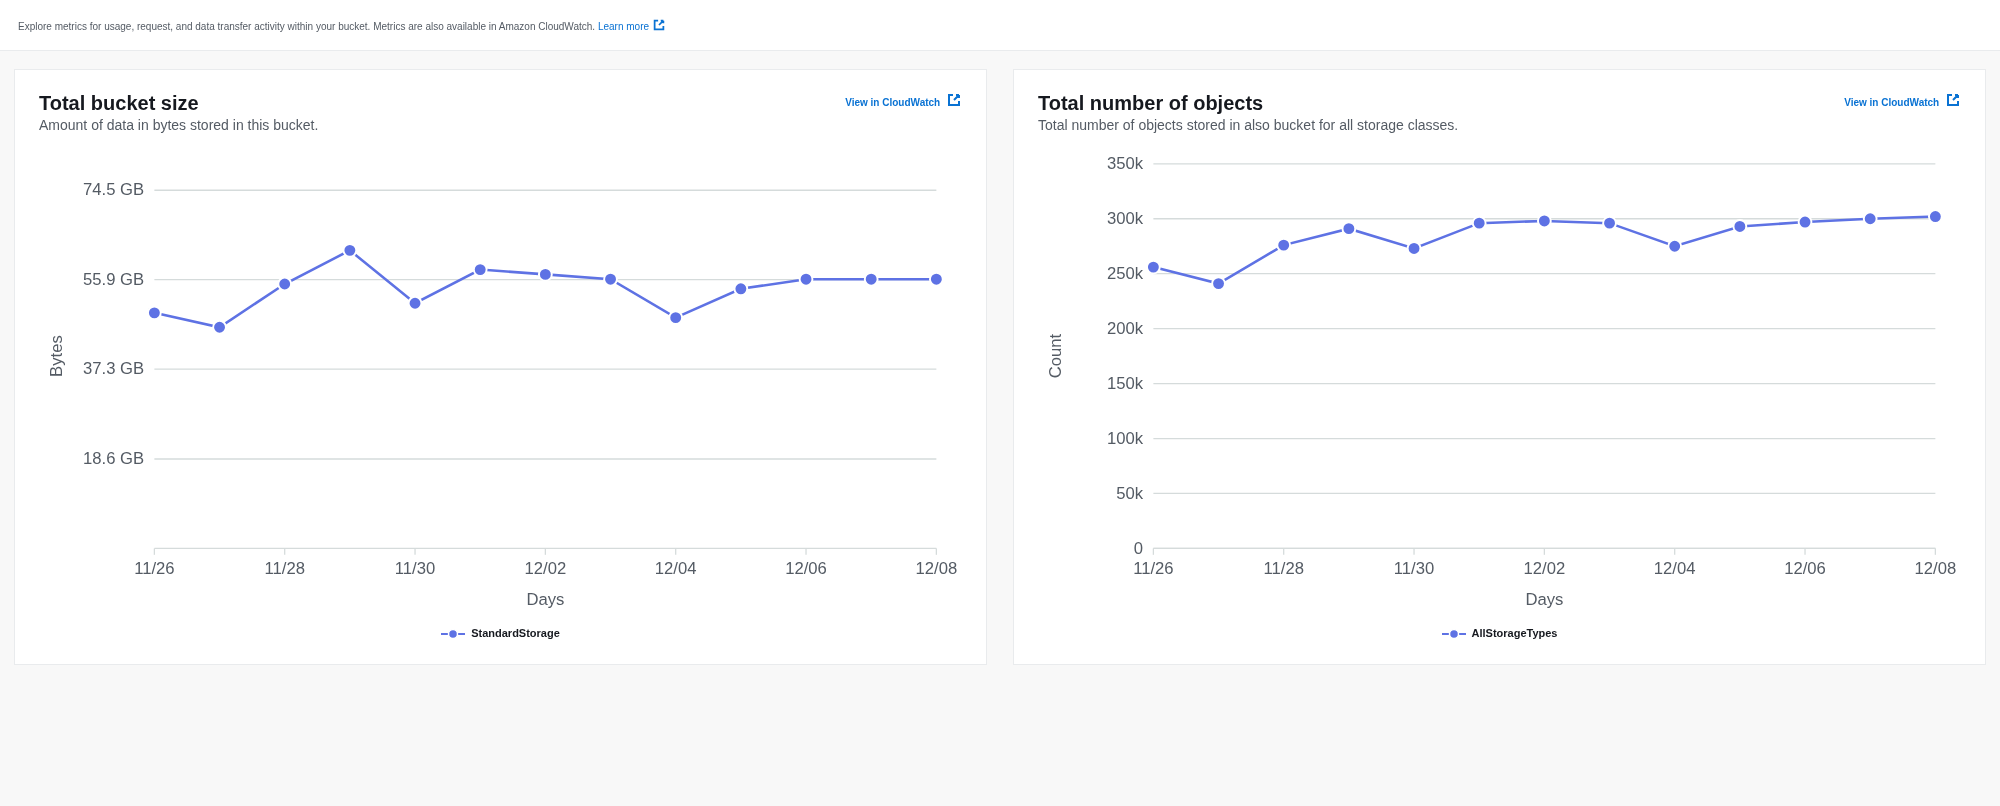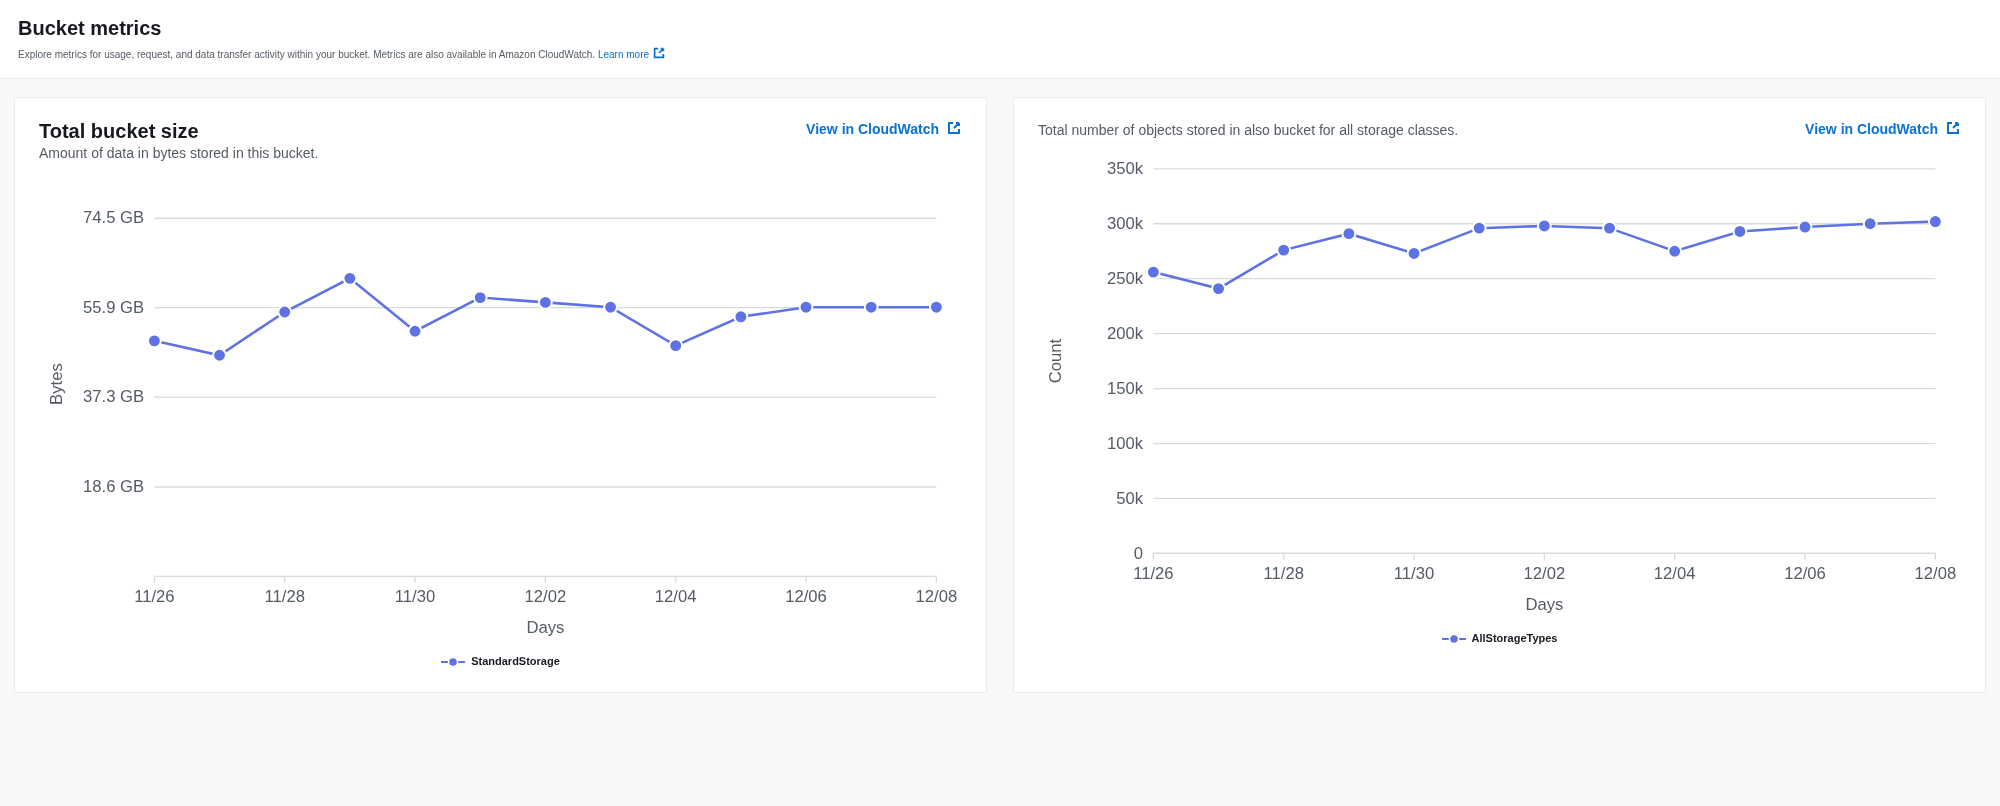--- a/index.html
+++ b/index.html
@@ -59,21 +59,21 @@
     color: #16191f;
   }
   .panel-sub {
     font-size: 14px;
     color: #545b64;
     margin-top: 2px;
     text-align: right;
   }
   .view-link {
     color: #0972d3;
-    font-size: 14px;
+    font-size: 10px;
     font-weight: 700;
     white-space: nowrap;
     cursor: pointer;
   }
   .chart-wrap {
     margin-top: 18px;
   }
   svg { display: block; width: 100%; }
   .axis-label {
     font-size: 13px;
@@ -96,21 +96,20 @@
   .legend-marker {
     display: inline-block;
     vertical-align: middle;
     margin-right: 6px;
   }
 </style>
 </head>
 <body>
 
 <div class="page-header">
-  <div class="page-title">Bucket metrics</div>
   <div class="page-subtitle">
     <span>Explore metrics for usage, request, and data transfer activity within your bucket. Metrics are also available in Amazon CloudWatch. </span><a class="link"><span>Learn more</span><span class="ext-icon"><svg width="14" height="14" viewBox="0 0 16 16" fill="none">
             <path d="M7 3H3v10h10V9" stroke="#0972d3" stroke-width="2"></path>
             <path d="M13 3h-3M13 3v3M13 3L8 8" stroke="#0972d3" stroke-width="2"></path>
           </svg></span></a>
   </div>
 </div>
 
 <div class="panels">
 
@@ -175,20 +174,21 @@
               <line x1="0" y1="6" x2="24" y2="6" stroke="#5e72e4" stroke-width="2"></line>
               <circle cx="12" cy="6" r="4.5" fill="#5e72e4" stroke="#fff" stroke-width="1.5"></circle>
             </svg></span><span>StandardStorage</span>
       </div>
     </div>
   </div>
 
   <div class="panel">
     <div class="panel-head">
       <div>
+        <div class="panel-title">Total number of objects</div>
         <div class="panel-sub">Total number of objects stored in also bucket for all storage classes.</div>
       </div>
       <div class="view-link">
         <span>View in CloudWatch</span>
         <span class="ext-icon"><svg width="16" height="16" viewBox="0 0 16 16" fill="none">
               <path d="M7 3H3v10h10V9" stroke="#0972d3" stroke-width="2"></path>
               <path d="M13 3h-3M13 3v3M13 3L8 8" stroke="#0972d3" stroke-width="2"></path>
             </svg></span>
       </div>
     </div>

